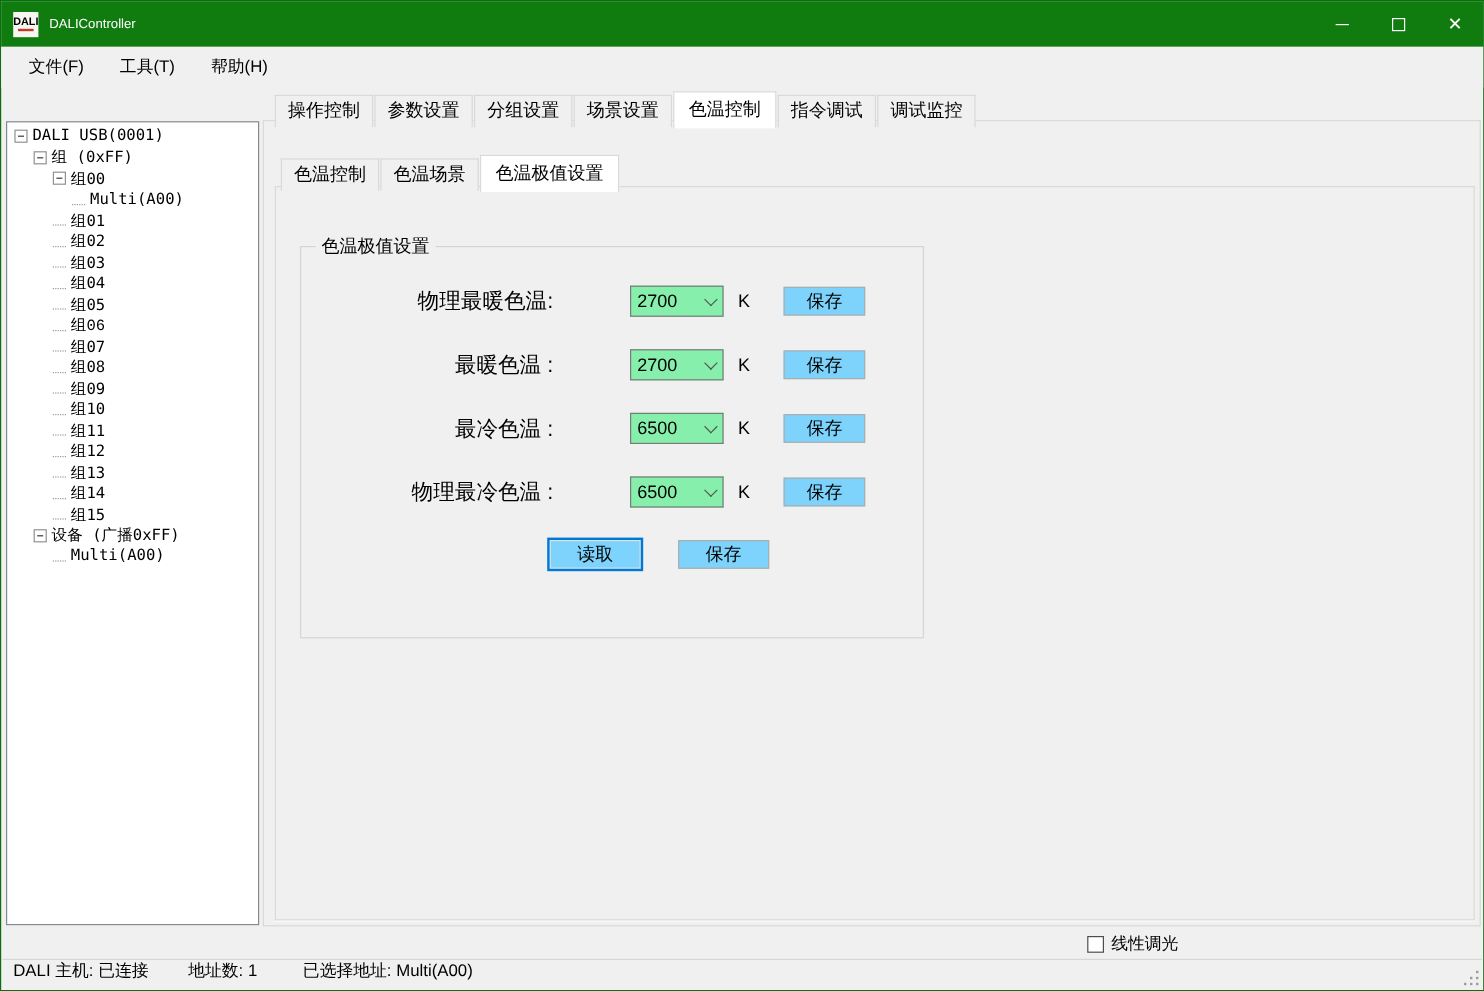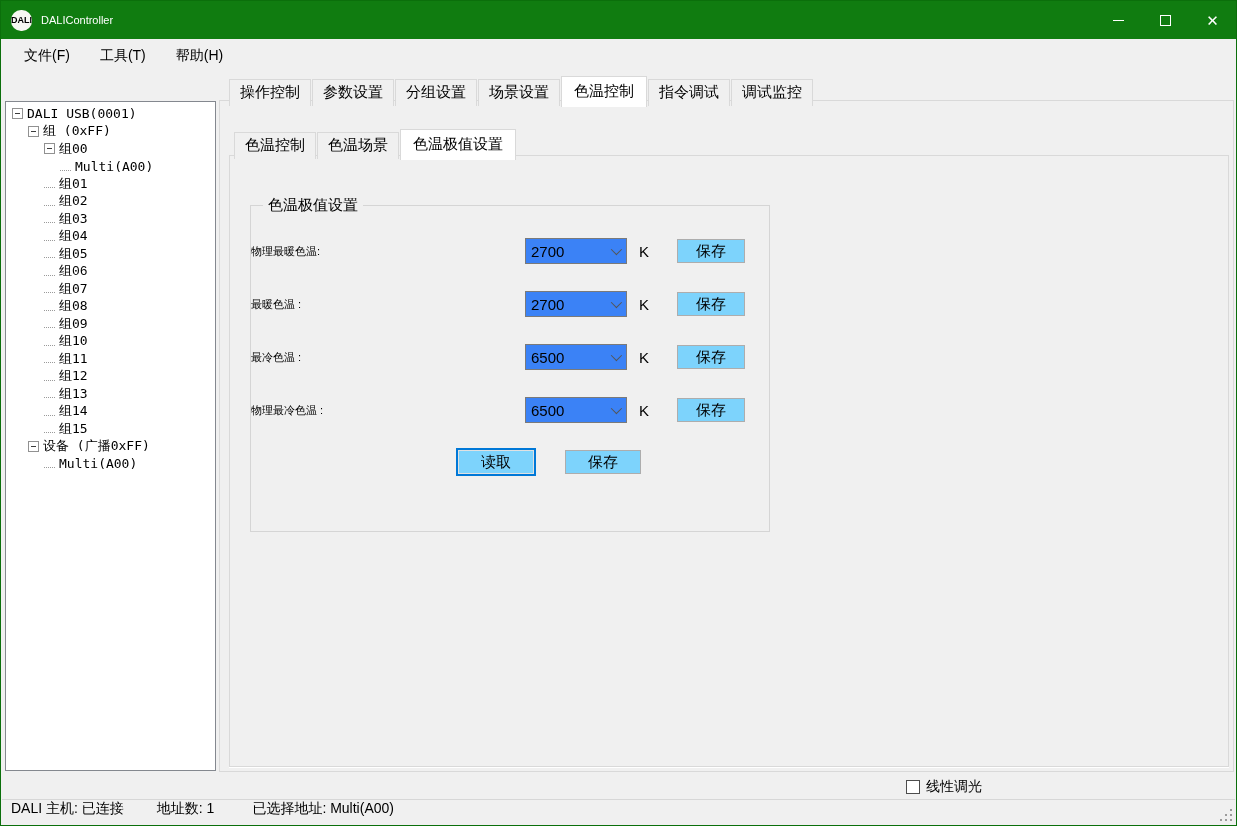--- a/index.html
+++ b/index.html
@@ -3,22 +3,22 @@
 <meta charset="utf-8">
 <style>
   * { box-sizing: border-box; margin: 0; padding: 0; }
   html, body { width: 1237px; height: 826px; overflow: hidden; }
   body { font-family: "Liberation Sans", "DejaVu Sans", sans-serif; font-size: 14px; color: #000; }
 
   #window { position: relative; width: 1237px; height: 826px; background: #f0f0f0; border: 1px solid #0b6f0b; }
 
   
   .titlebar { height: 38px; background: #107c10; display: flex; align-items: center; }
-  .app-icon { width: 21px; height: 21px; margin-left: 10px; background: #f7f7f2; border-radius: 10px;
-              display: flex; align-items: center; justify-content: center; flex-direction: row; }
+  .app-icon { width: 21px; height: 21px; margin-left: 10px; background: #f7f7f2; border-radius: 0;
+              display: flex; align-items: center; justify-content: center; flex-direction: column; }
   .app-icon .letters { font-size: 9px; font-weight: bold; line-height: 9px; letter-spacing: 0; }
   .app-icon .bar { width: 13px; height: 2px; background: #c0392b; margin-top: 1px; }
   .win-title { color: #fff; margin-left: 9px; font-size: 11px; }
   .caption-btns { margin-left: auto; display: flex; height: 100%; }
   .cap-btn { width: 47px; height: 100%; display: flex; align-items: center; justify-content: center; color: #fff; }
   .glyph-min { width: 11px; height: 1px; background: #fff; display: block; }
   .glyph-max { width: 11px; height: 11px; border: 1px solid #fff; display: block; }
   .glyph-close { font-size: 15px; line-height: 15px; }
 
   
@@ -49,22 +49,22 @@
   .sub-page { position: absolute; left: 228px; top: 154px; width: 1000px; height: 612px;
               background: #f0f0f0; border: 1px solid #d9d9d9; box-shadow: 0 1px 0 #ffffff; }
 
   
   .groupbox { position: absolute; left: 20px; top: 49px; width: 520px; height: 327px;
               border: 1px solid #d5d5d5; }
   .groupbox-title { position: absolute; top: -10px; left: 12px; background: #f0f0f0; padding: 0 5px;
                     font-size: 15px; }
   .fields { padding-top: 32px; }
   .field-row { display: flex; align-items: center; height: 26px; margin-bottom: 27px; }
-  .field-label { width: 210px; font-size: 11px; flex: none; }
-  .combo { width: 102px; height: 26px; background: #3b82f6; border: 1px solid #7a7a7a; margin-left: 64px;
+  .field-label { width: 210px; text-align: right; font-size: 18px; flex: none; }
+  .combo { width: 78px; height: 26px; background: #86efac; border: 1px solid #7a7a7a; margin-left: 64px;
            display: flex; align-items: center; padding: 0 5px; flex: none; cursor: default; }
   .combo-value { font-size: 15px; flex: 1; }
   .chevron { width: 8px; height: 8px; border-right: 1px solid #555; border-bottom: 1px solid #555;
              transform: rotate(45deg) translateY(-2px); flex: none; margin-right: 2px; }
   .unit { margin-left: 12px; font-size: 15px; width: 14px; }
   .win-btn { font-family: inherit; font-size: 15px; background: #7dd3fc; border: 1px solid #adadad;
              height: 24px; width: 68px; cursor: default; }
   .row-save { margin-left: 24px; }
   .action-row { display: flex; margin-left: 207px; margin-top: 23px; }
   .btn-read { width: 76px; border: 1px solid #e1e1e1; outline: 2px solid #0078d7; outline-offset: 0; }

